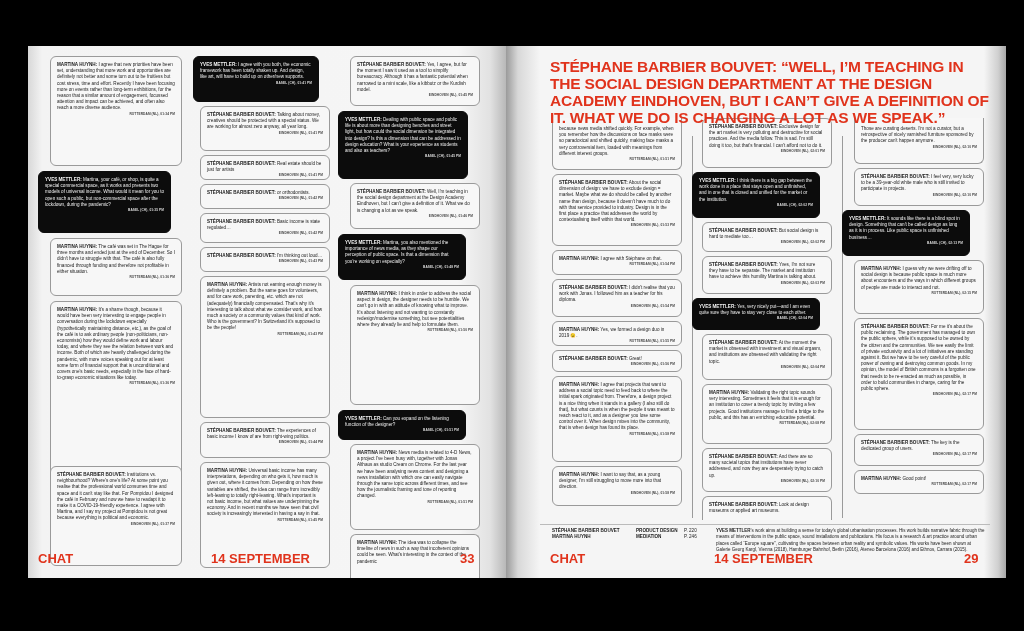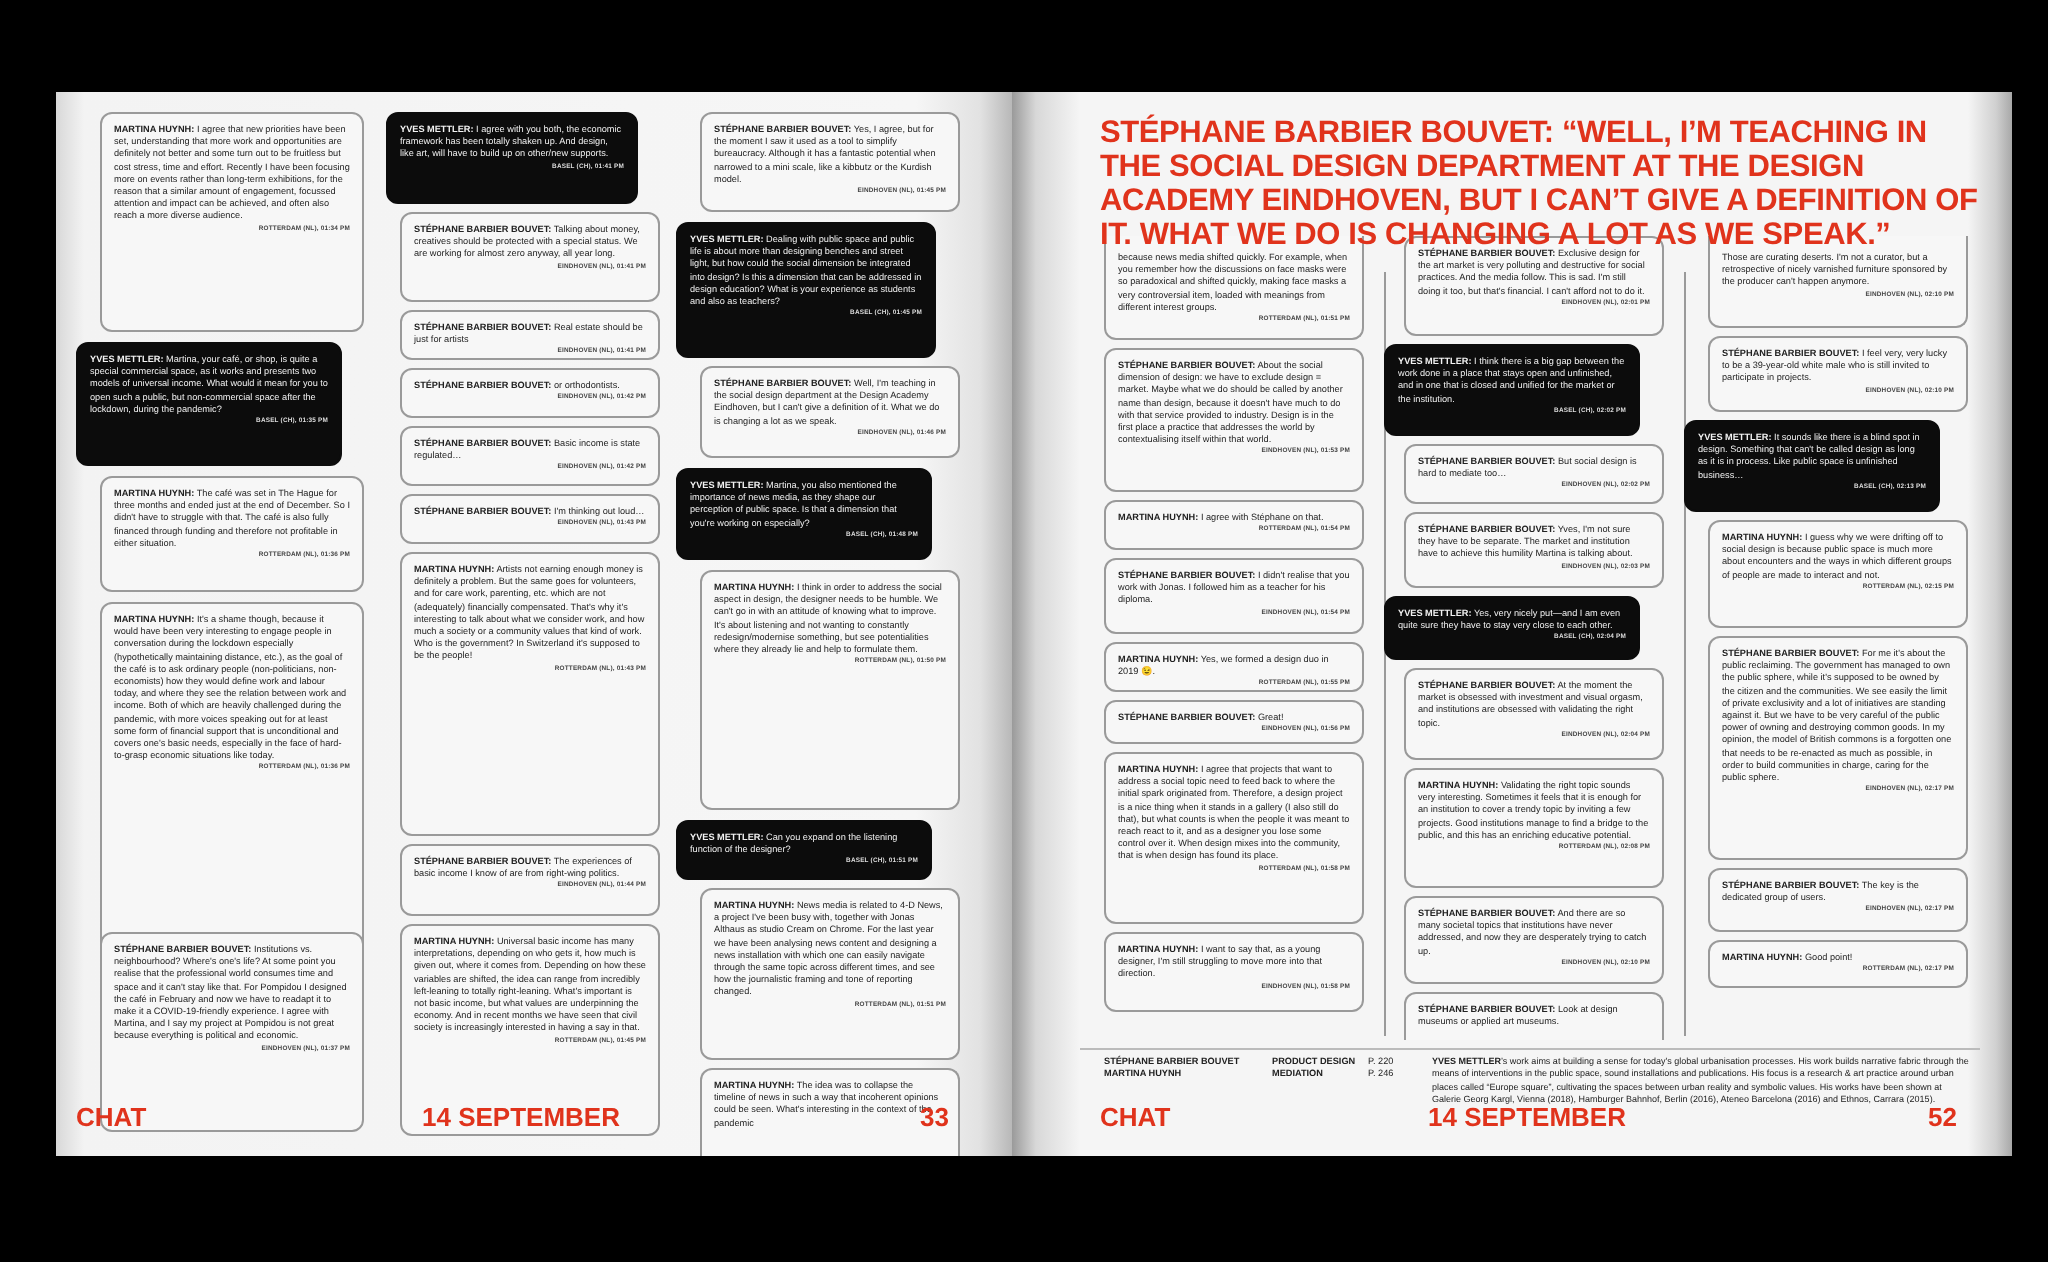--- a/index.html
+++ b/index.html
@@ -115,16 +115,16 @@
       <div>MEDIATION</div>
     </div>
     <div class="credits" style="left:178px;top:482px;font-weight:normal;">
       <div>P. 220</div>
       <div>P. 246</div>
     </div>
     <div class="bio" style="left:210px;top:482px;width:270px;"><b>YVES METTLER</b><span>’s work aims at building a sense for today's global urbanisation processes. His work builds narrative fabric through the means of interventions in the public space, sound installations and publications. His focus is a research &amp; art practice around urban places called “Europe square”, cultivating the spaces between urban reality and symbolic values. His works have been shown at Galerie Georg Kargl, Vienna (2018), Hamburger Bahnhof, Berlin (2016), Ateneo Barcelona (2016) and Ethnos, Carrara (2015).</span></div>
 
     <div class="folio" style="left:44px;top:505px;">CHAT</div>
     <div class="folio" style="left:208px;top:505px;">14 SEPTEMBER</div>
-    <div class="folio" style="left:458px;top:505px;">52</div>
+    <div class="folio" style="left:458px;top:505px;">29</div>
   </div>
 
 </div>
 
 </body></html>

